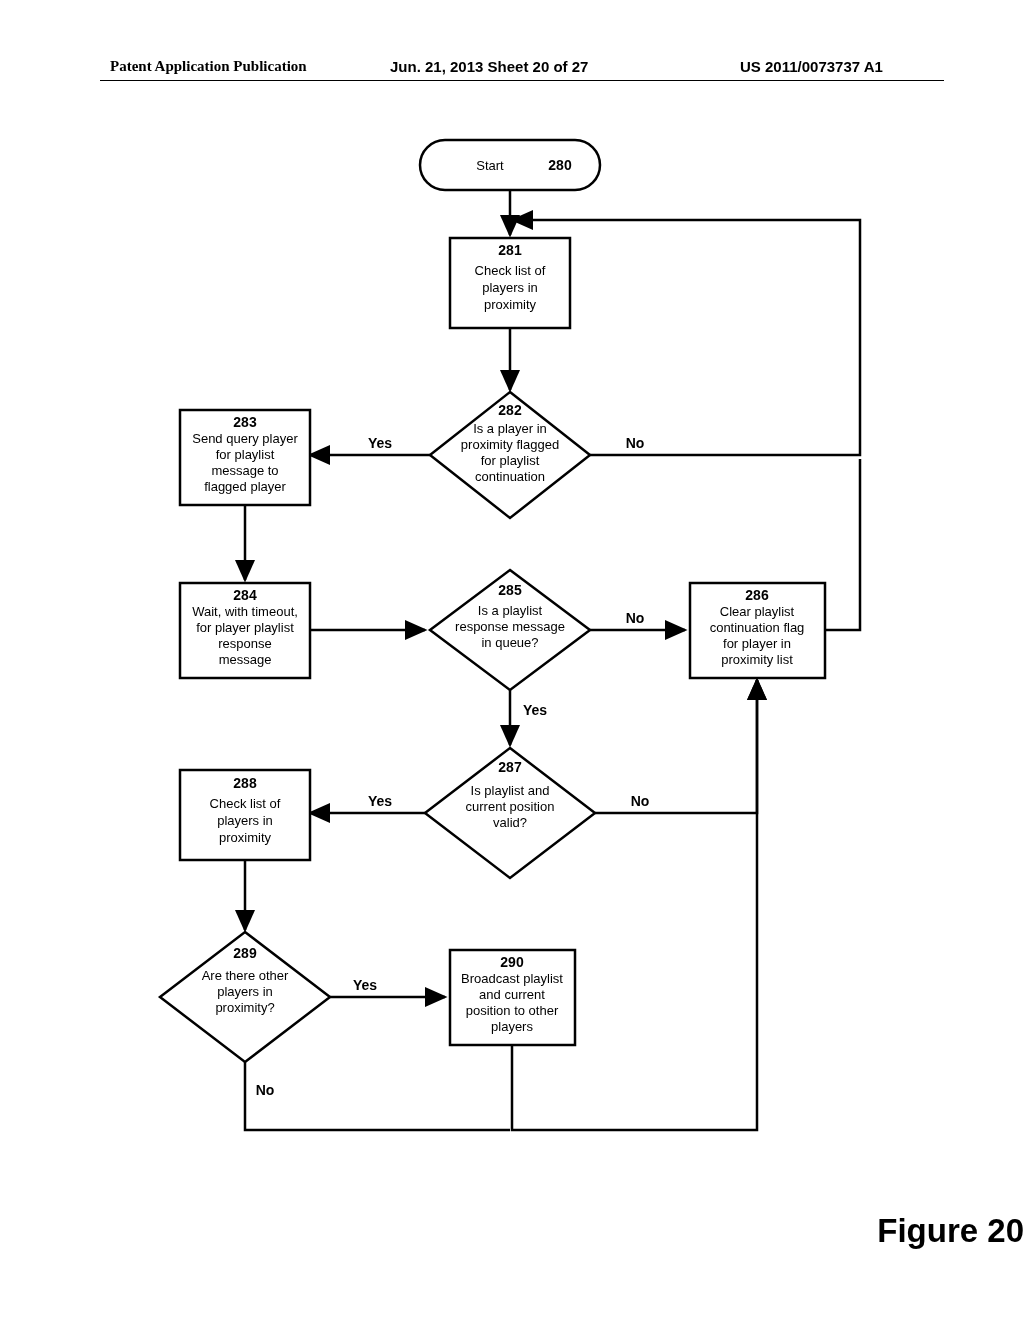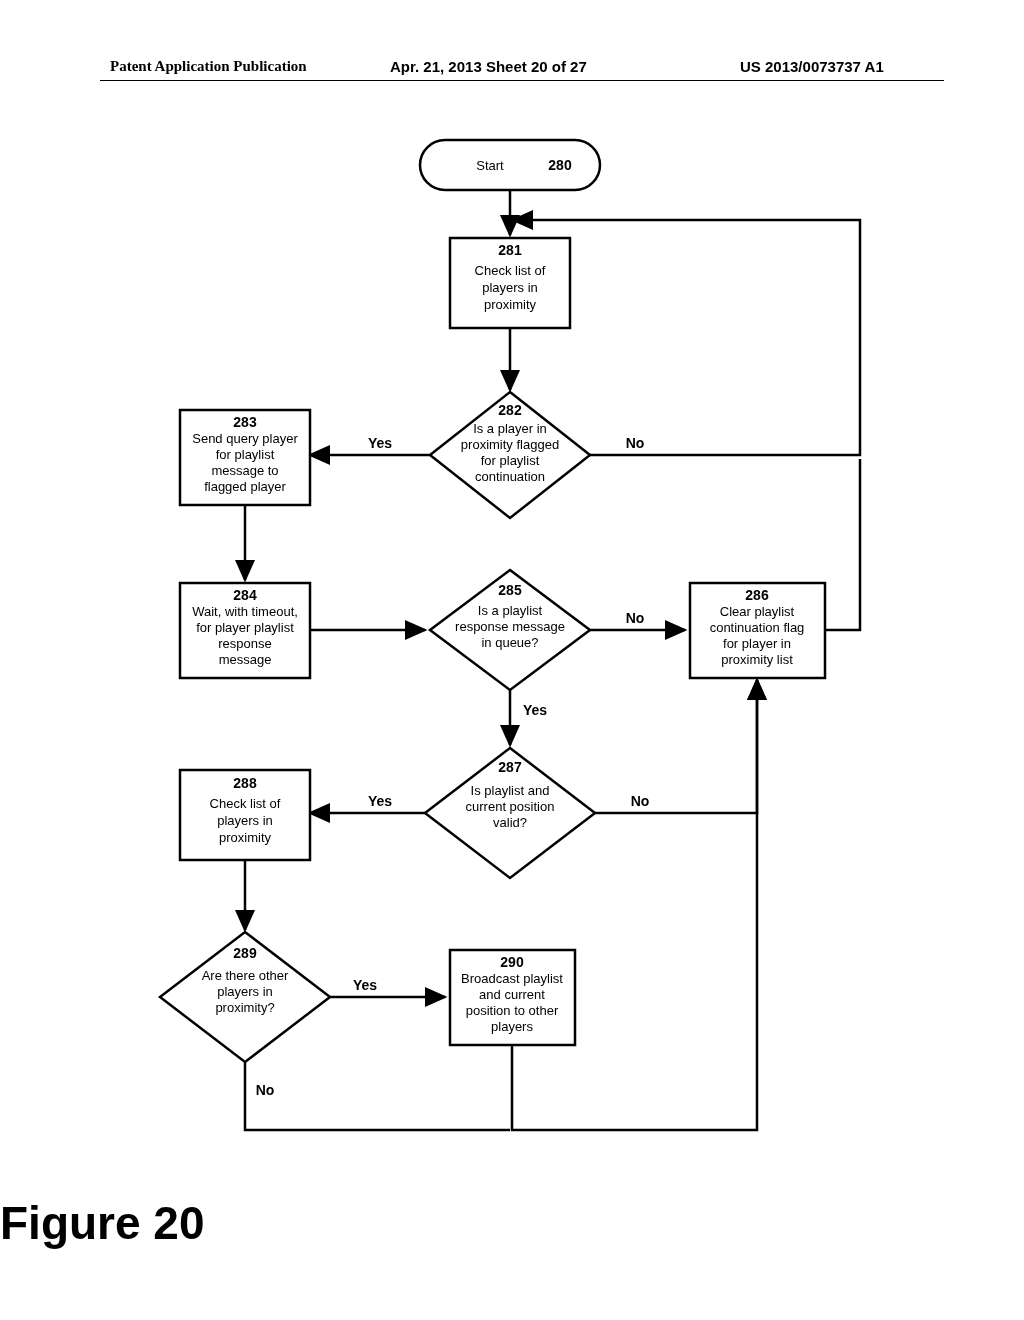--- a/index.html
+++ b/index.html
@@ -28,22 +28,22 @@
     top: 80px;
     left: 100px;
     right: 80px;
     border-top: 1.5px solid #000;
   }
   .figure-title {
     position: absolute;
     bottom: 70px;
     left: 0;
     right: 0;
-    text-align: left;
-    font-size: 46px;
+    text-align: right;
+    font-size: 33px;
     font-weight: bold;
   }
   svg { position: absolute; top: 120px; left: 100px; }
   .box {
     fill: #fff;
     stroke: #000;
     stroke-width: 2.5;
   }
   .diamond {
     fill: #fff;
@@ -74,22 +74,22 @@
     stroke: #000;
     stroke-width: 2.5;
     fill: none;
   }
 </style>
 </head>
 <body>
 
 <div class="header">
   <span class="left">Patent Application Publication</span>
-  <span class="mid">Apr. 21, 2013  Sheet 20 of 27</span>
-  <span class="right">US 2013/0073737 A1</span>
+  <span class="mid">Jun. 21, 2013  Sheet 20 of 27</span>
+  <span class="right">US 2011/0073737 A1</span>
 </div>
 <div class="header-line"></div>
 
 <svg width="840" height="1050">
   <defs>
     <marker id="arrow" markerWidth="10" markerHeight="10" refX="8" refY="5" orient="auto">
       <path d="M0,1 L9,5 L0,9 Z" fill="#000"></path>
     </marker>
   </defs>
 

